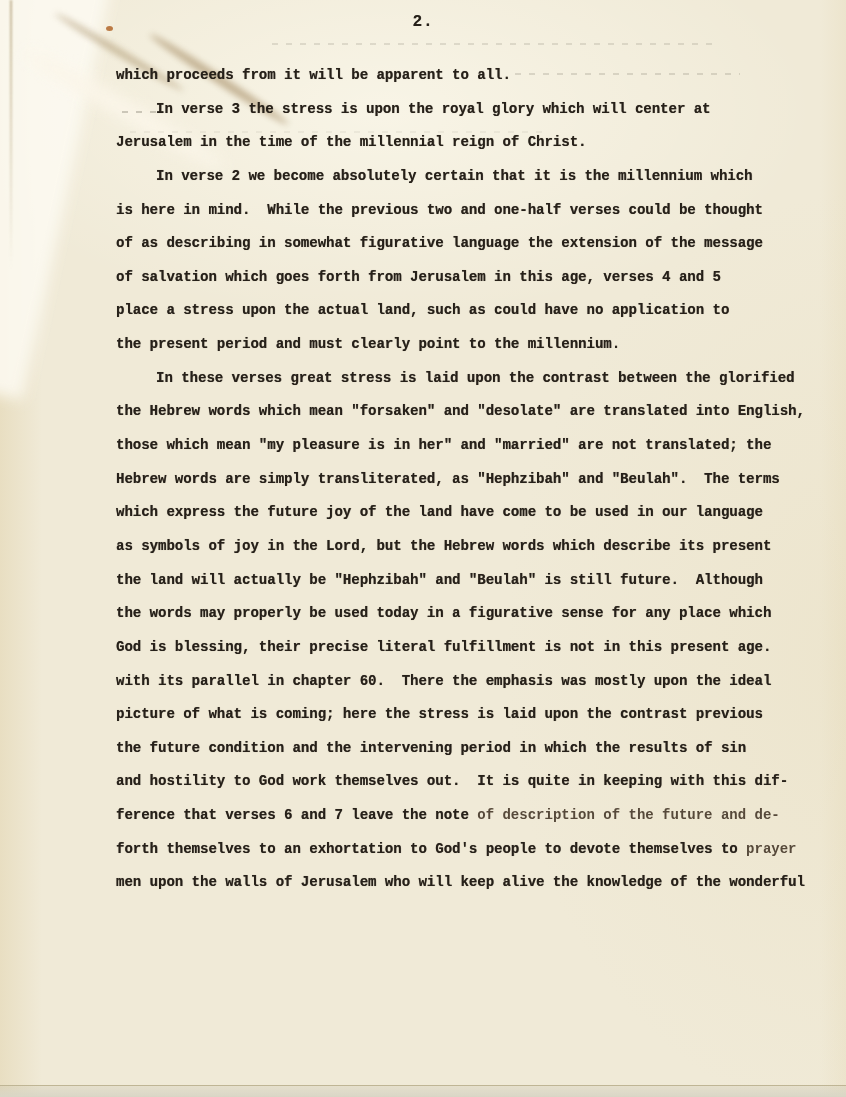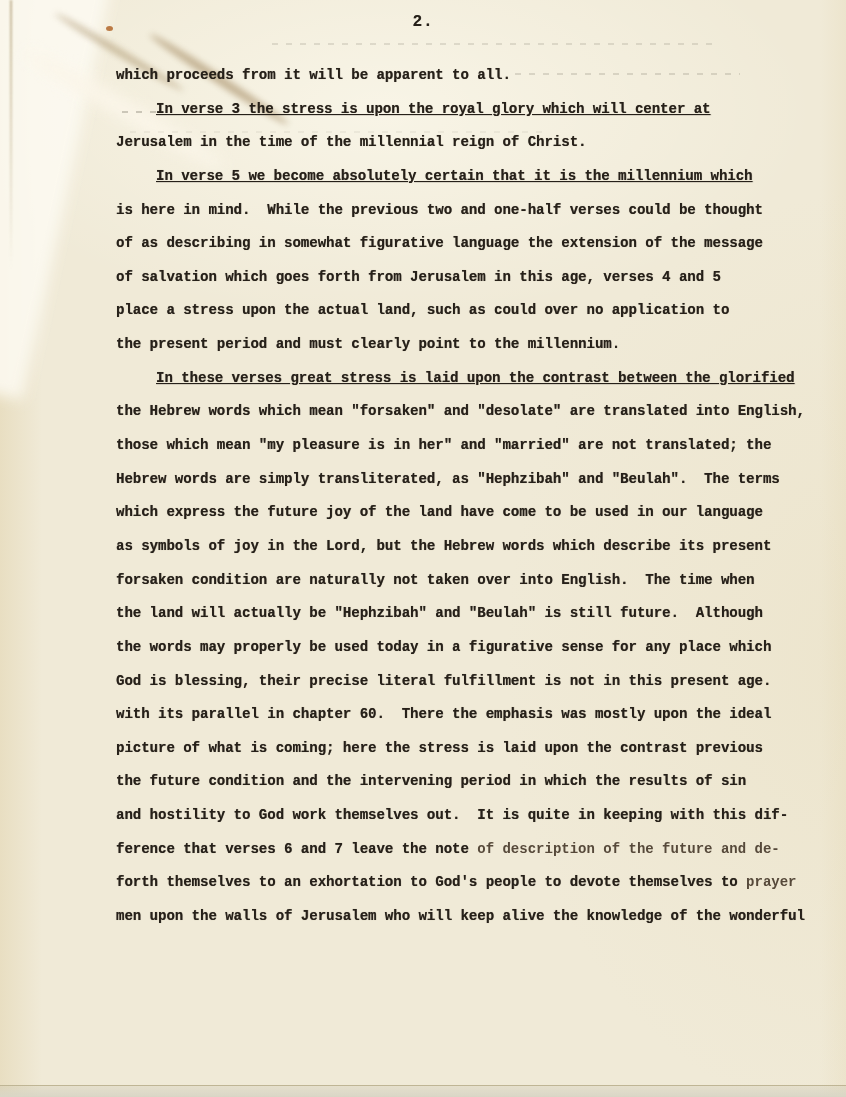--- a/index.html
+++ b/index.html
@@ -41,21 +41,21 @@
   }
   .line {
     height: 33.65px;
     line-height: 33.65px;
     font-size: 14px;
     font-weight: bold;
     color: var(--ink, #262019);
     white-space: pre;
     text-shadow: 0.3px 0.3px 0 rgba(38,32,25,0.5), 0 0 1px rgba(60,48,32,0.25);
   }
-  .line.indent { padding-left: 40px; text-decoration: underline; }
+  .line.indent { padding-left: 40px; }
   .seg.light {
     font-weight: bold;
     color: var(--ink_light, #56493a);
     text-shadow: none;
   }
 
   
   .edge-white {
     position: absolute;
     top: -50px; left: -70px;
@@ -135,33 +135,32 @@
   <div class="dash d2"></div>
   <div class="dash d3"></div>
   <div class="dash d4"></div>
 
   <div class="page-number">2.</div>
 
   <div class="text-block">
       <div class="line"><span class="seg">which proceeds from it will be apparent to all.</span></div>
       <div class="line indent"><span class="seg">In verse 3 the stress is upon the royal glory which will center at</span></div>
       <div class="line"><span class="seg">Jerusalem in the time of the millennial reign of Christ.</span></div>
-      <div class="line indent"><span class="seg">In verse 5 we become absolutely certain that it is the millennium which</span></div>
+      <div class="line indent"><span class="seg">In verse 2 we become absolutely certain that it is the millennium which</span></div>
       <div class="line"><span class="seg">is here in mind.  While the previous two and one-half verses could be thought</span></div>
       <div class="line"><span class="seg">of as describing in somewhat figurative language the extension of the message</span></div>
       <div class="line"><span class="seg">of salvation which goes forth from Jerusalem in this age, verses 4 and 5</span></div>
-      <div class="line"><span class="seg">place a stress upon the actual land, such as could over no application to</span></div>
+      <div class="line"><span class="seg">place a stress upon the actual land, such as could have no application to</span></div>
       <div class="line"><span class="seg">the present period and must clearly point to the millennium.</span></div>
       <div class="line indent"><span class="seg">In these verses great stress is laid upon the contrast between the glorified</span></div>
       <div class="line"><span class="seg">the Hebrew words which mean "forsaken" and "desolate" are translated into English,</span></div>
       <div class="line"><span class="seg">those which mean "my pleasure is in her" and "married" are not translated; the</span></div>
       <div class="line"><span class="seg">Hebrew words are simply transliterated, as "Hephzibah" and "Beulah".  The terms</span></div>
       <div class="line"><span class="seg">which express the future joy of the land have come to be used in our language</span></div>
       <div class="line"><span class="seg">as symbols of joy in the Lord, but the Hebrew words which describe its present</span></div>
-      <div class="line"><span class="seg">forsaken condition are naturally not taken over into English.  The time when</span></div>
       <div class="line"><span class="seg">the land will actually be "Hephzibah" and "Beulah" is still future.  Although</span></div>
       <div class="line"><span class="seg">the words may properly be used today in a figurative sense for any place which</span></div>
       <div class="line"><span class="seg">God is blessing, their precise literal fulfillment is not in this present age.</span></div>
       <div class="line"><span class="seg">with its parallel in chapter 60.  There the emphasis was mostly upon the ideal</span></div>
       <div class="line"><span class="seg">picture of what is coming; here the stress is laid upon the contrast previous</span></div>
       <div class="line"><span class="seg">the future condition and the intervening period in which the results of sin</span></div>
       <div class="line"><span class="seg">and hostility to God work themselves out.  It is quite in keeping with this dif-</span></div>
       <div class="line"><span class="seg">ference that verses 6 and 7 leave the note </span><span class="seg light">of description of the future and de-</span></div>
       <div class="line"><span class="seg">forth themselves to an exhortation to God's people to devote themselves to </span><span class="seg light">prayer</span></div>
       <div class="line"><span class="seg">men upon the walls of Jerusalem who will keep alive the knowledge of the wonderful</span></div>

